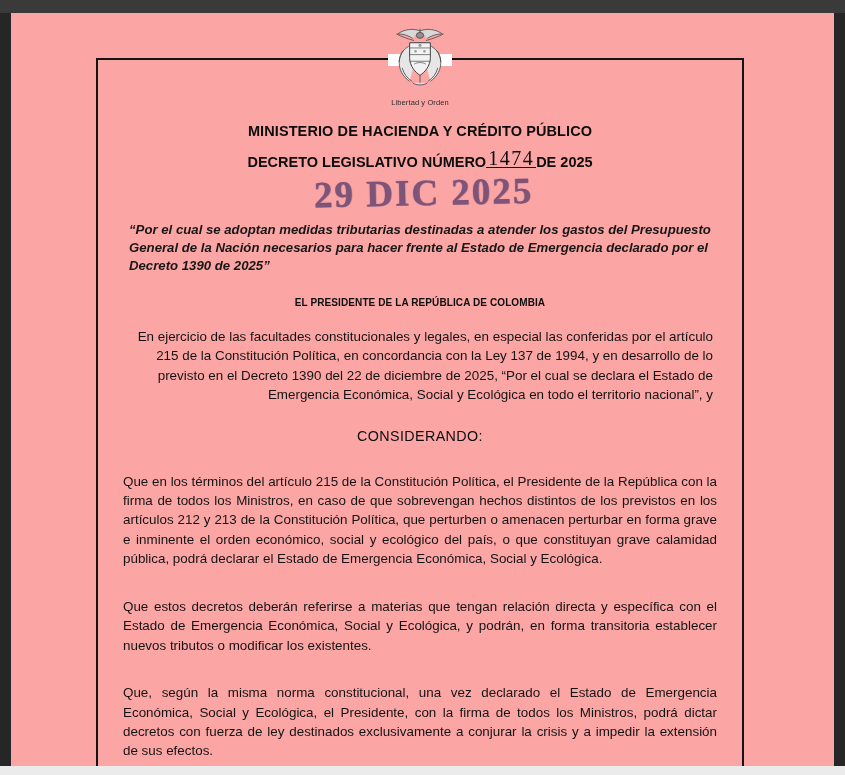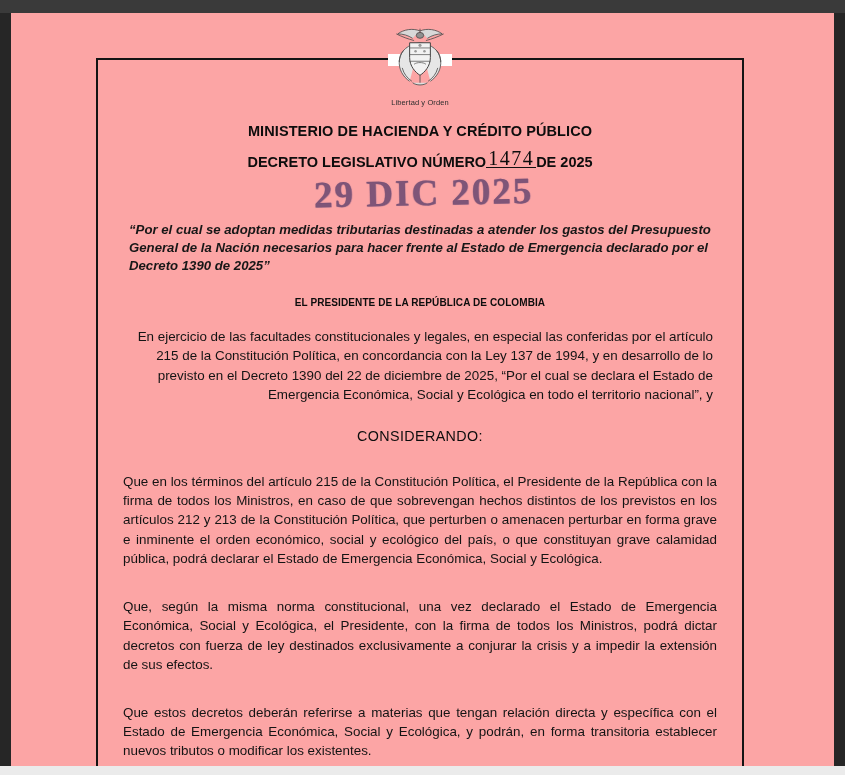--- a/index.html
+++ b/index.html
@@ -282,18 +282,18 @@
 
       <div class="subtitle">“Por el cual se adoptan medidas tributarias destinadas a atender los gastos del Presupuesto General de la Nación necesarios para hacer frente al Estado de Emergencia declarado por el Decreto 1390 de 2025”</div>
 
       <div class="president">EL PRESIDENTE DE LA REPÚBLICA DE COLOMBIA</div>
 
       <div class="preamble">En ejercicio de las facultades constitucionales y legales, en especial las conferidas por el artículo 215 de la Constitución Política, en concordancia con la Ley 137 de 1994, y en desarrollo de lo previsto en el Decreto 1390 del 22 de diciembre de 2025, “Por el cual se declara el Estado de Emergencia Económica, Social y Ecológica en todo el territorio nacional”, y</div>
 
       <div class="considerando">CONSIDERANDO:</div>
 
       <p class="body-p">Que en los términos del artículo 215 de la Constitución Política, el Presidente de la República con la firma de todos los Ministros, en caso de que sobrevengan hechos distintos de los previstos en los artículos 212 y 213 de la Constitución Política, que perturben o amenacen perturbar en forma grave e inminente el orden económico, social y ecológico del país, o que constituyan grave calamidad pública, podrá declarar el Estado de Emergencia Económica, Social y Ecológica.</p>
+      <p class="body-p">Que estos decretos deberán referirse a materias que tengan relación directa y específica con el Estado de Emergencia Económica, Social y Ecológica, y podrán, en forma transitoria establecer nuevos tributos o modificar los existentes.</p>
       <p class="body-p">Que, según la misma norma constitucional, una vez declarado el Estado de Emergencia Económica, Social y Ecológica, el Presidente, con la firma de todos los Ministros, podrá dictar decretos con fuerza de ley destinados exclusivamente a conjurar la crisis y a impedir la extensión de sus efectos.</p>
-      <p class="body-p">Que estos decretos deberán referirse a materias que tengan relación directa y específica con el Estado de Emergencia Económica, Social y Ecológica, y podrán, en forma transitoria establecer nuevos tributos o modificar los existentes.</p>
 
     </div>
   </div>
 </div>
 
 </body></html>

